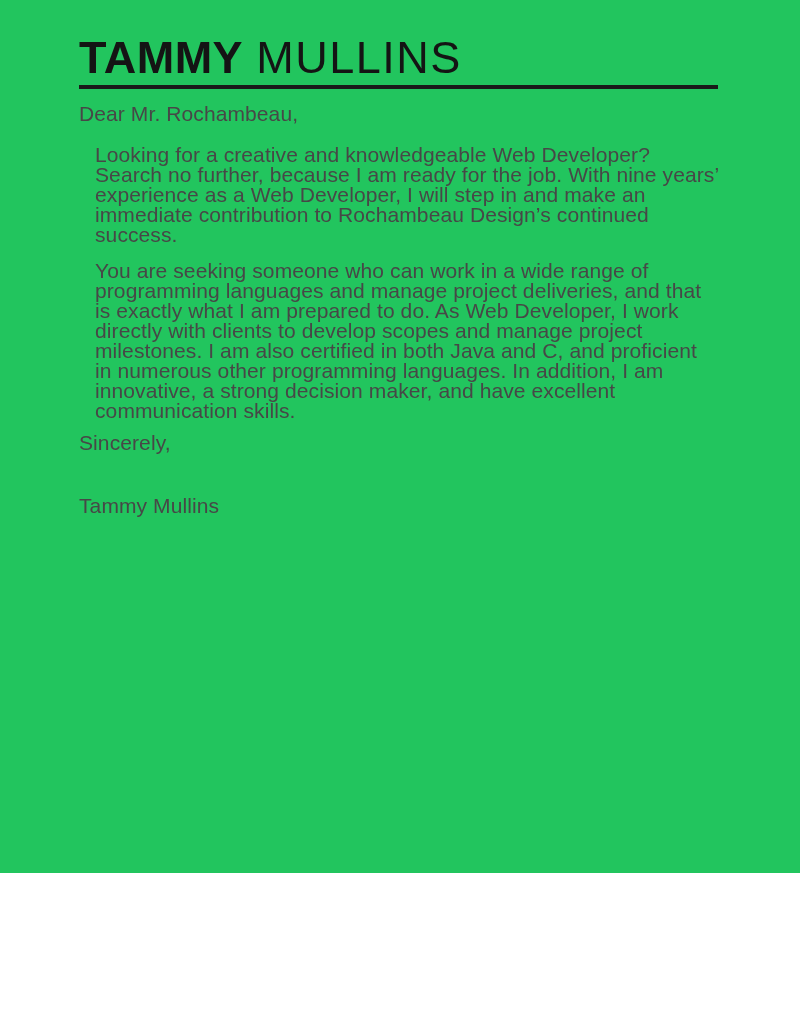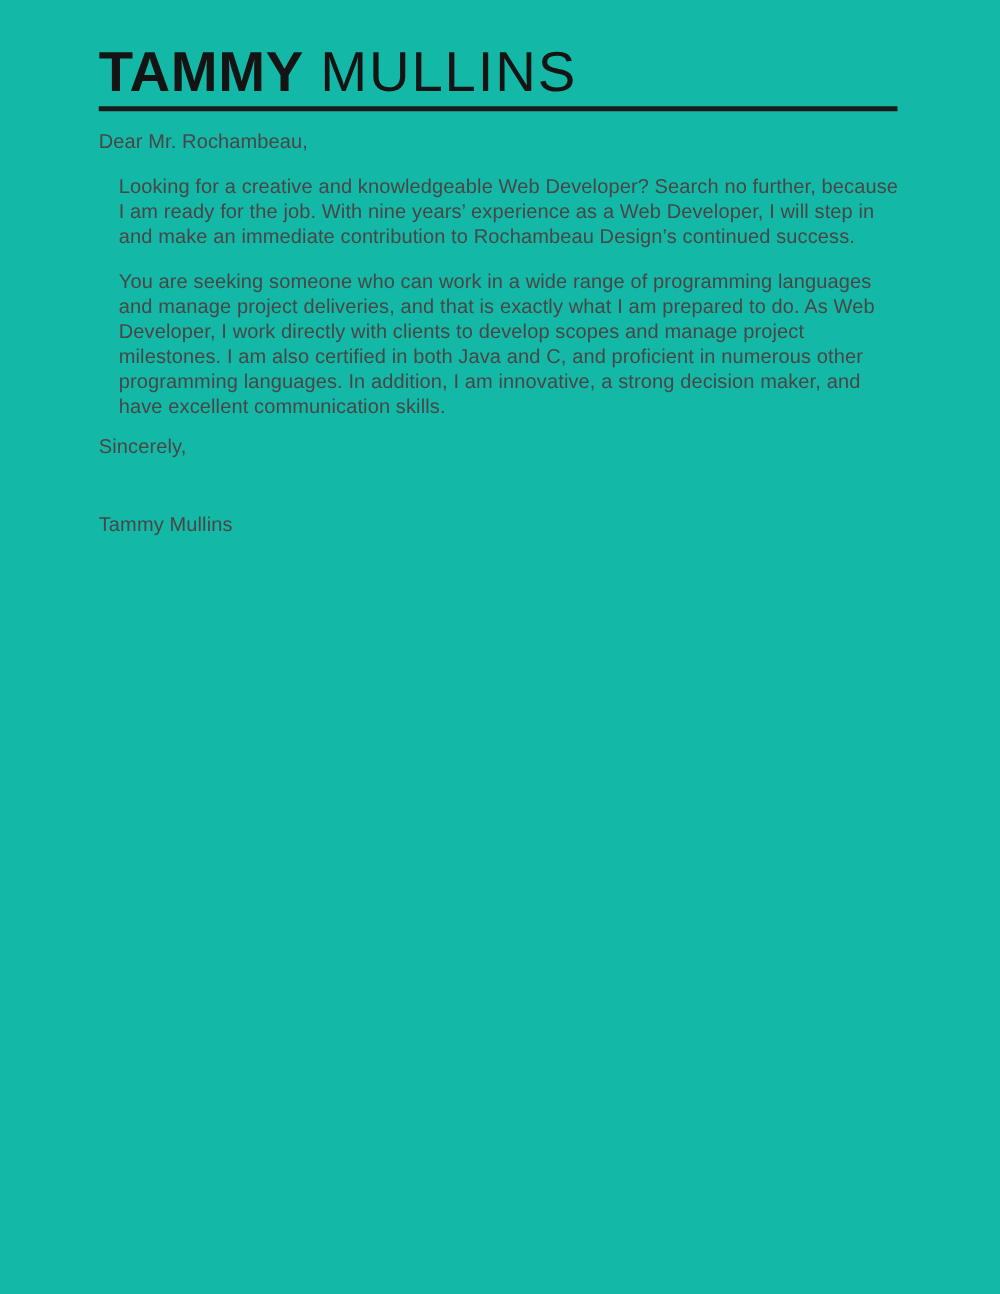--- a/index.html
+++ b/index.html
@@ -10,23 +10,23 @@
     width: 800px;
     height: 1035px;
     background: #ffffff;
     font-family: "Liberation Sans", sans-serif;
     color: #424242;
     overflow: hidden;
   }
   .page {
     box-sizing: border-box;
     width: 800px;
-    height: 1035px;
+    height: 873px;
     padding: 36px 82px 0 79px;
-    background: #14b8a6;
+    background: #22c55e;
   }
   .letter-head {
     white-space: nowrap;
   }
   .name {
     font-size: 45px;
     line-height: 44px;
     letter-spacing: 0.5px;
     color: #141414;
   }
@@ -46,21 +46,21 @@
   .contact {
     margin-top: 6px;
     font-size: 15.5px;
     line-height: 23.5px;
     letter-spacing: 0.2px;
     color: #3d3d3d;
     width: 640px;
   }
   .body-text {
     width: 640px;
-    font-size: 16px;
+    font-size: 21px;
     line-height: 20px;
     letter-spacing: 0.1px;
     color: #474747;
   }
   .salutation {
     margin-top: 15px;
   }
   .para {
     margin: 16px 0 0 16px;
   }

